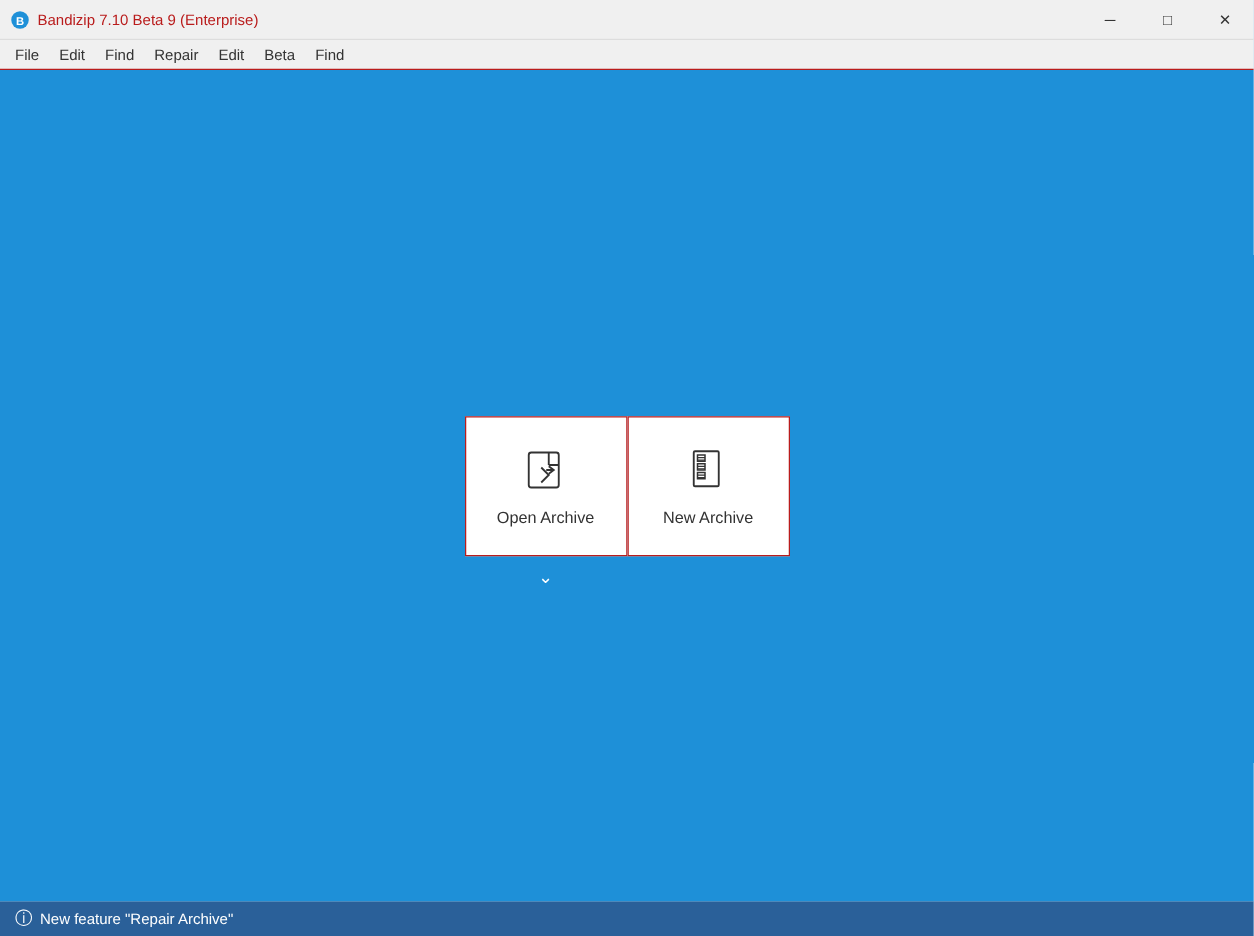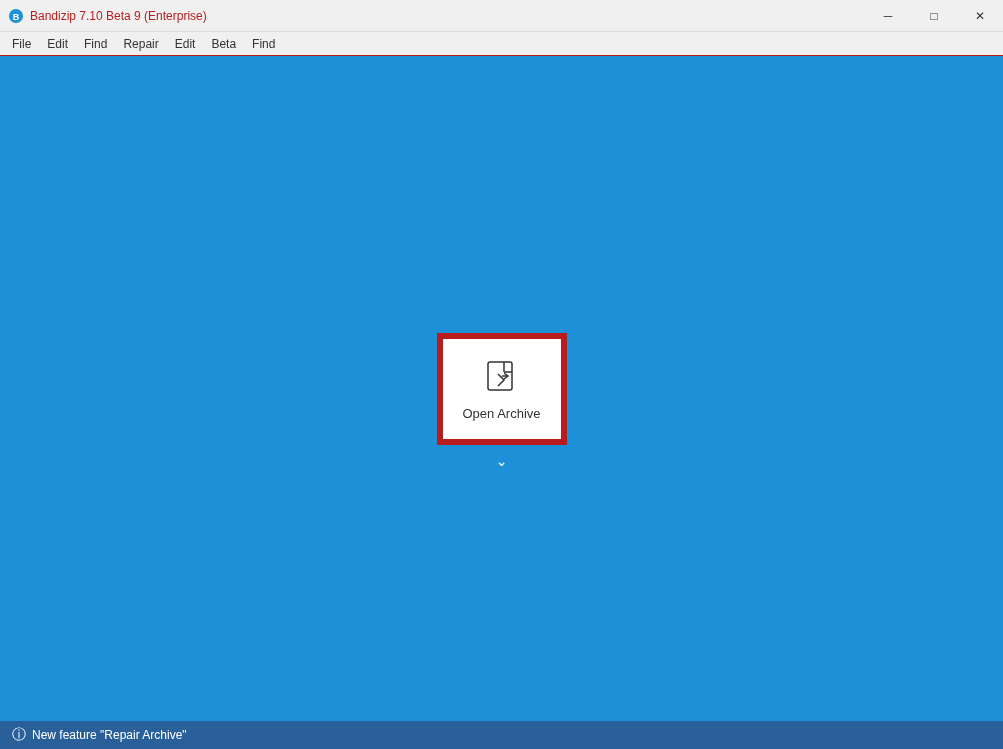--- a/index.html
+++ b/index.html
@@ -96,21 +96,21 @@
     #action-buttons {
       display: flex;
       gap: 0;
       position: relative;
     }
 
     .action-btn {
       width: 130px;
       height: 112px;
       background: white;
-      border: 6px solid #b91c1c;
+      border: 1px solid #b91c1c;
       display: flex;
       flex-direction: column;
       align-items: center;
       justify-content: center;
       cursor: pointer;
       gap: 10px;
     }
 
     .action-btn .btn-icon {
       width: 40px;
@@ -199,20 +199,37 @@
           <line x1="20" y1="4" x2="20" y2="14" stroke="#333" stroke-width="1.5"></line>
           <line x1="20" y1="14" x2="28" y2="14" stroke="#333" stroke-width="1.5"></line>
           <polyline points="14,16 20,22 26,16" stroke="#333" stroke-width="1.5" fill="none" transform="rotate(-90, 20, 22)"></polyline>
           <line x1="18" y1="18" x2="24" y2="18" stroke="#333" stroke-width="1.5"></line>
           <polyline points="20,15 24,18 20,21" stroke="#333" stroke-width="1.5" fill="none"></polyline>
         </svg>
       </div>
       <span class="btn-label">Open Archive</span>
     </div>
 
+    <div class="action-btn">
+      <div class="btn-icon">
+        <svg width="36" height="36" viewBox="0 0 36 36" fill="none">
+          <rect x="6" y="3" width="20" height="28" rx="1" stroke="#333" stroke-width="1.5" fill="none"></rect>
+          <rect x="9" y="6" width="6" height="5" rx="0" stroke="#333" stroke-width="1.2" fill="none"></rect>
+          <line x1="9" y1="8" x2="15" y2="8" stroke="#333" stroke-width="1"></line>
+          <line x1="9" y1="10" x2="15" y2="10" stroke="#333" stroke-width="1"></line>
+          <rect x="9" y="13" width="6" height="5" rx="0" stroke="#333" stroke-width="1.2" fill="none"></rect>
+          <line x1="9" y1="15" x2="15" y2="15" stroke="#333" stroke-width="1"></line>
+          <line x1="9" y1="17" x2="15" y2="17" stroke="#333" stroke-width="1"></line>
+          <rect x="9" y="20" width="6" height="5" rx="0" stroke="#333" stroke-width="1.2" fill="none"></rect>
+          <line x1="9" y1="22" x2="15" y2="22" stroke="#333" stroke-width="1"></line>
+          <line x1="9" y1="24" x2="15" y2="24" stroke="#333" stroke-width="1"></line>
+        </svg>
+      </div>
+      <span class="btn-label">New Archive</span>
+    </div>
 
     <div id="chevron-area">
       <span>⌄</span>
     </div>
   </div>
 </div>
 
 <div id="status-bar">
   <span id="status-icon">ⓘ</span>
   <span id="status-text">New feature "Repair Archive"</span>

